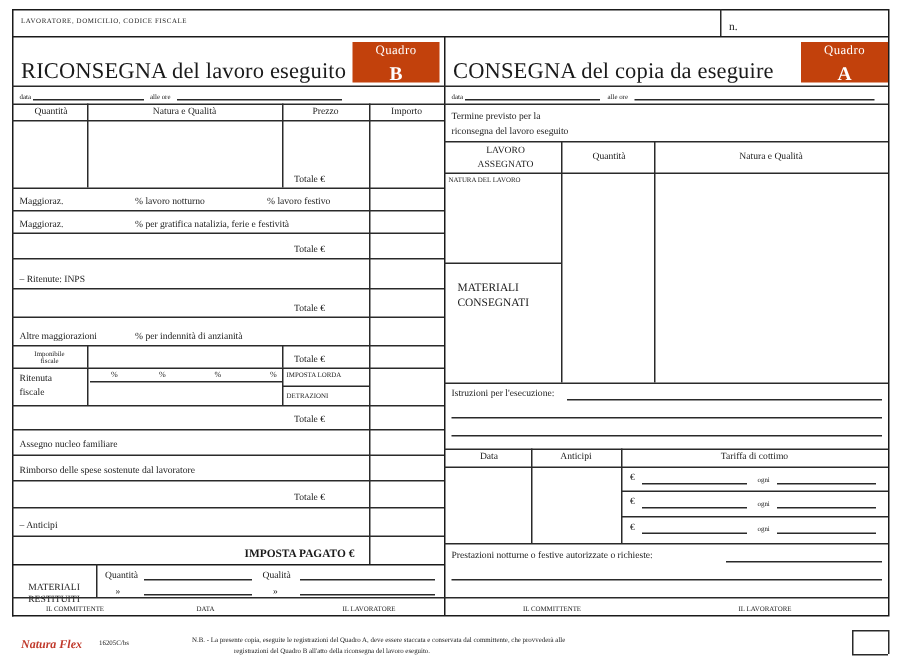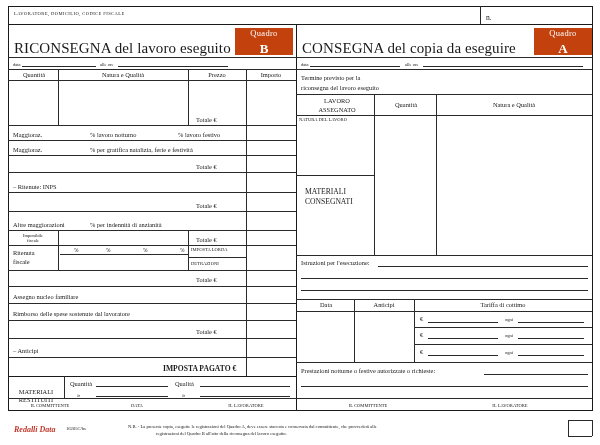--- a/index.html
+++ b/index.html
@@ -215,21 +215,21 @@
   <div class="line h" style="left:296px;top:362px;width:296px;"></div>
 
   <div class="txt sm" style="left:301px;top:368px;">Prestazioni notturne o festive autorizzate o richieste:</div>
   <div class="line h" style="left:484px;top:374px;width:104px;"></div>
   <div class="line h" style="left:301px;top:386px;width:287px;"></div>
   <div class="line h" style="left:296px;top:398px;width:296px;"></div>
 
   <div class="txt tiny ctr" style="left:330px;top:404px;width:76px;">IL COMMITTENTE</div>
   <div class="txt tiny ctr" style="left:472px;top:404px;width:76px;">IL LAVORATORE</div>
 
-  <div class="footer-logo" style="position:absolute;left:14px;top:425px;">Redalli Data</div>
+  <div class="footer-logo" style="position:absolute;left:14px;top:425px;">Natura Flex</div>
   <div class="txt tiny" style="left:66px;top:427px;">16205C/bs</div>
   <div class="txt tiny" style="left:128px;top:425px;">N.B. - La presente copia, eseguite le registrazioni del Quadro A, deve essere staccata e conservata dal committente, che provvederà alle</div>
   <div class="txt tiny" style="left:156px;top:432px;">registrazioni del Quadro B all'atto della riconsegna del lavoro eseguito.</div>
 
   <div class="line v" style="left:568px;top:420px;height:16px;"></div>
   <div class="line h" style="left:568px;top:420px;width:24px;"></div>
   <div class="line h" style="left:568px;top:436px;width:24px;"></div>
   <div class="line v" style="left:592px;top:420px;height:16px;"></div>
 
 </div>

